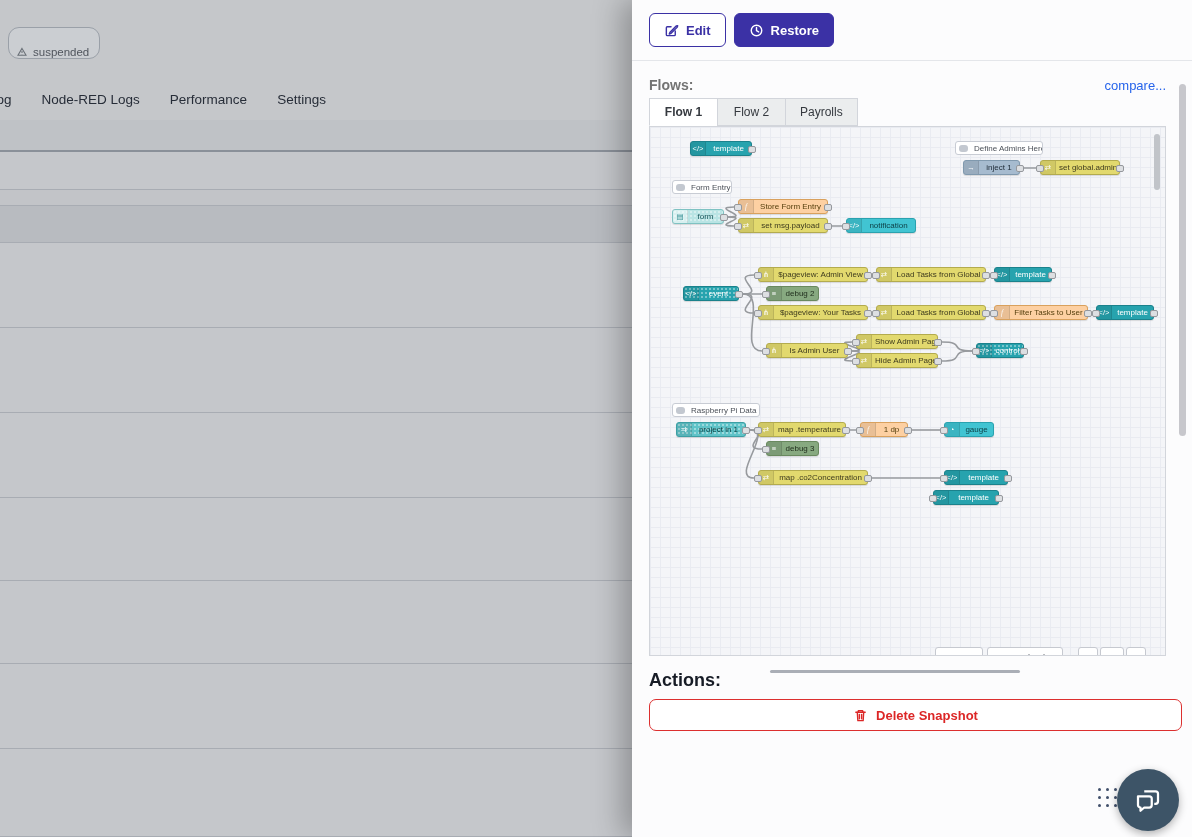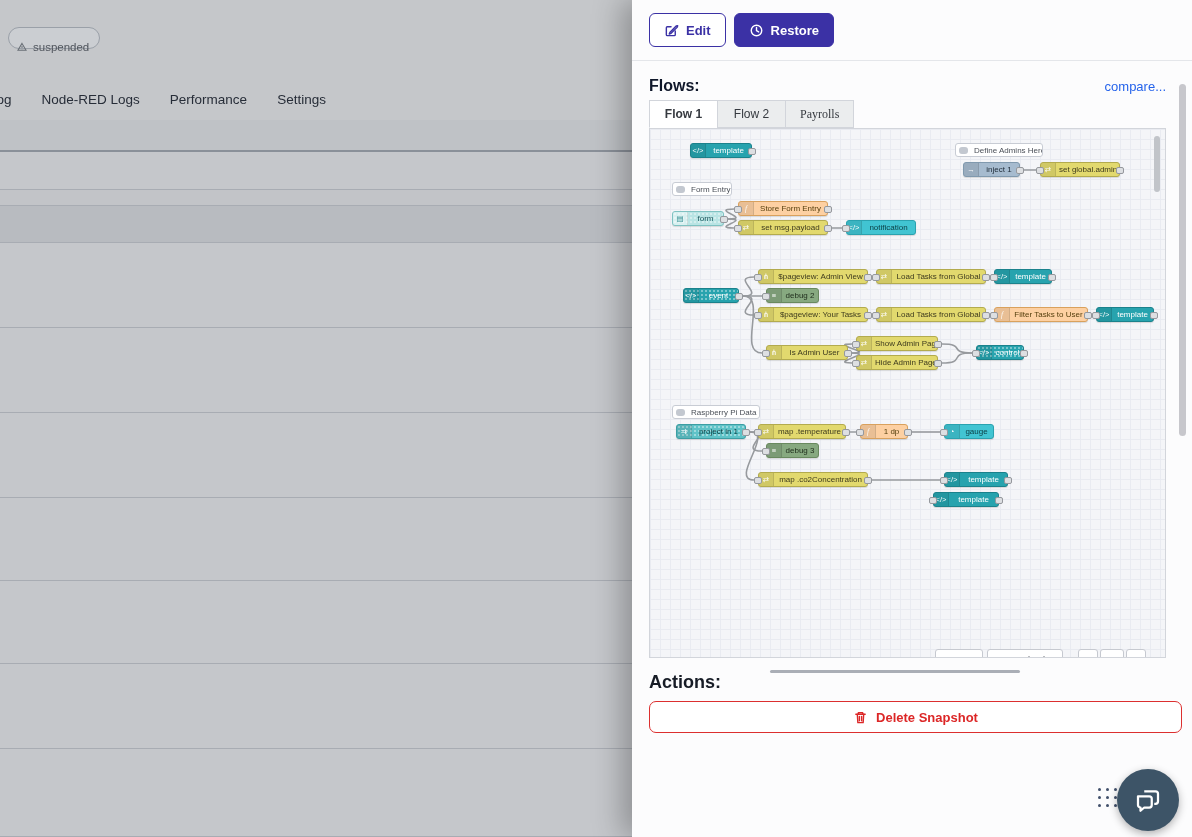--- a/index.html
+++ b/index.html
@@ -2,21 +2,21 @@
 <html><head>
 <meta charset="utf-8">
 <style>
   * { margin:0; padding:0; box-sizing:border-box; }
   html,body { width:1192px; height:837px; overflow:hidden;
     font-family:"Liberation Sans", sans-serif; background:#c5c7ca; }
   .stage { position:relative; width:1192px; height:837px; }
 
   
   .backpage { position:absolute; left:0; top:0; width:632px; height:837px; background:#c5c7ca; }
-  .badge { position:absolute; left:8px; top:27px; height:22px; padding:17px 10px 0 7px;
+  .badge { position:absolute; left:8px; top:27px; height:32px; padding:17px 10px 0 7px;
     display:inline-flex; align-items:center; gap:5px; border:1px solid #9aa0a8;
     border-radius:11px; background:#cbced2; color:#50555d; font-size:11.5px; }
   .badge svg { width:12px; height:12px; stroke:#6a7077; fill:none; stroke-width:1.4; }
   .backnav { position:absolute; left:0; top:92px; display:flex; gap:30px;
     font-size:13.5px; color:#272d38; font-weight:500; }
   .backnav .bnav-item:first-child { margin-left:-11px; }
   .backtable { position:absolute; left:0; top:120px; width:632px; bottom:0; }
   .brow { width:100%; background:#c5c7cb; border-bottom:1px solid #a8acb3; }
   .brow.header { background:#bfc2c6; border-bottom:2px solid #8a9099; }
   .brow.thin { background:#c2c4c8; }
@@ -33,28 +33,28 @@
     border-radius:6px; font-size:13px; font-weight:700; cursor:pointer;
     border:1.4px solid #3b31a5; background:#fff; color:#3b31a5; }
   .btn svg { width:15px; height:15px; stroke:currentColor; fill:none; stroke-width:1.5;
     stroke-linecap:round; stroke-linejoin:round; }
   .btn-edit { height:34px; padding:1px 14px; }
   .btn-restore { height:34px; padding:0 14px; background:#3b31a5; color:#fff; border-color:#3b31a5; }
 
   .panel-body { padding:0 0 0 17px; }
   .flows-row { display:flex; align-items:baseline; justify-content:space-between;
     margin:16px 26px 5px 0; }
-  .flows-label { font-size:16px; font-weight:700; color:#0f172a; }
+  .flows-label { font-size:14px; font-weight:700; color:#737373; }
   .compare { font-size:13px; color:#2563eb; cursor:pointer; }
 
   .flowtabs { display:flex; position:relative; z-index:2; }
   .ftab { height:28px; padding:0 14px; min-width:68px; display:flex; align-items:center;
     justify-content:center; font-size:12px; color:#35393f; background:#ebedee;
     border:1px solid #d2d5db; border-right:none; cursor:pointer; }
-  .ftab:last-child { border-right:1px solid #d2d5db;font-family:Liberation Serif, serif; }
+  .ftab:last-child { border-right:1px solid #d2d5db; }
   .ftab.active { background:#fff; font-weight:700; border-bottom:1px solid #fff; margin-bottom:-1px; }
 
   .viewer { position:relative; width:517px; height:530px; border:1px solid #d2d5db;
     background:#f4f5f8;
     background-image:linear-gradient(#e9ebf1 1px, transparent 1px),
                      linear-gradient(90deg,#e9ebf1 1px, transparent 1px);
     background-size:10px 10px; overflow:hidden; }
   .canvas { position:absolute; inset:0; overflow:hidden; }
   .wires { position:absolute; left:0; top:0; pointer-events:none; }
 

